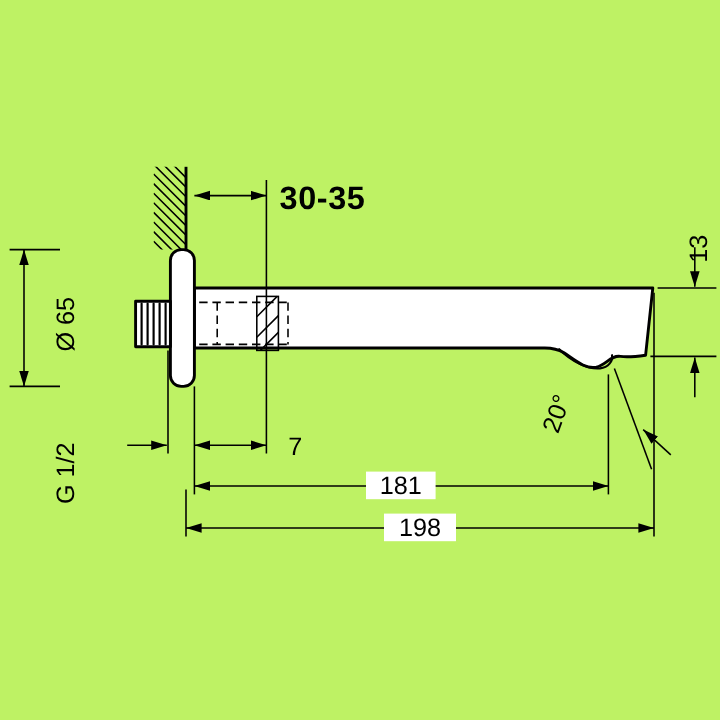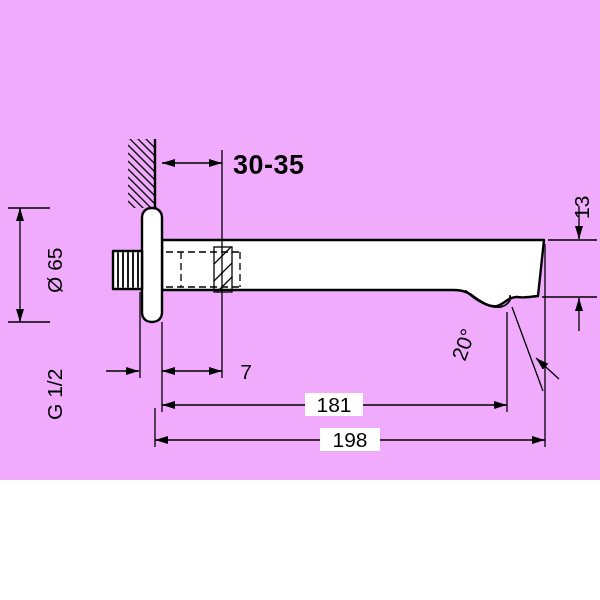--- a/index.html
+++ b/index.html
@@ -3,22 +3,22 @@
 <meta charset="utf-8">
 <style>
   html, body {
     margin: 0;
     padding: 0;
     background: #ffffff;
   }
   .stage {
     position: relative;
     width: 600px;
-    height: 480px;
-    background: #f0abfc;
+    height: 600px;
+    background: #bef264;
     overflow: hidden;
   }
   svg text {
     font-family: "Liberation Sans", "DejaVu Sans", sans-serif;
     fill: #000000;
   }
   .dim-text { font-size: 21px; }
   .dim-text-bold { font-size: 27px; font-weight: bold; letter-spacing: 0.5px; }
   .outline { fill: #ffffff; stroke: #000000; stroke-width: 2.4; stroke-linejoin: round; stroke-linecap: round; }
   .detail  { fill: none; stroke: #000000; stroke-width: 1.8; stroke-linecap: round; }

